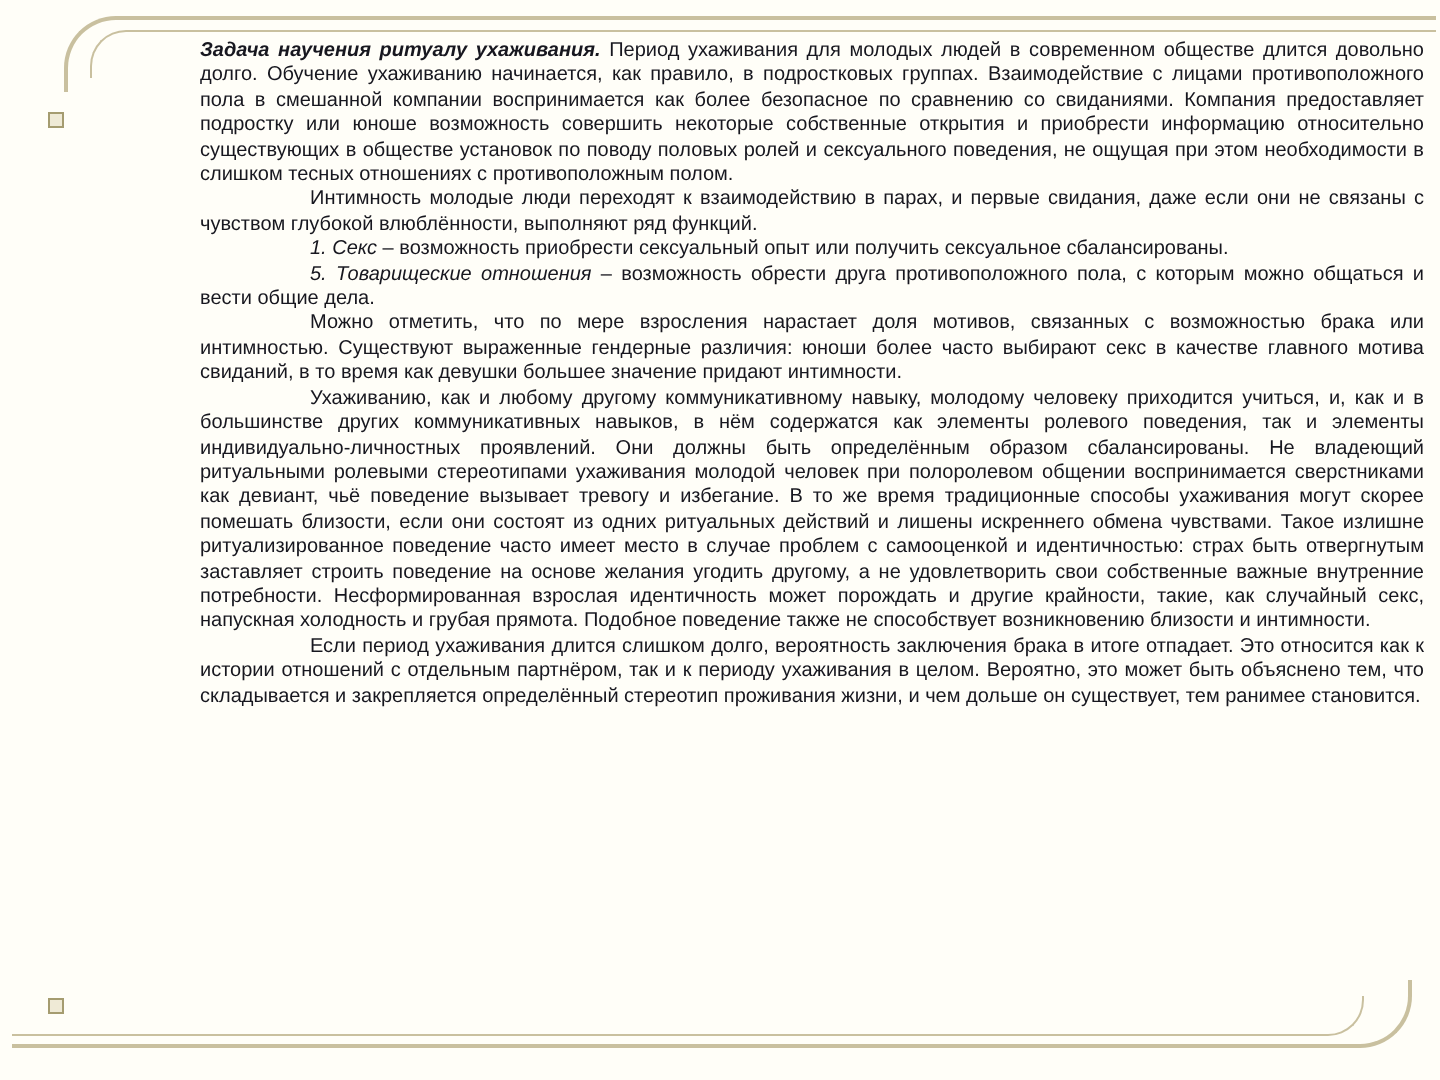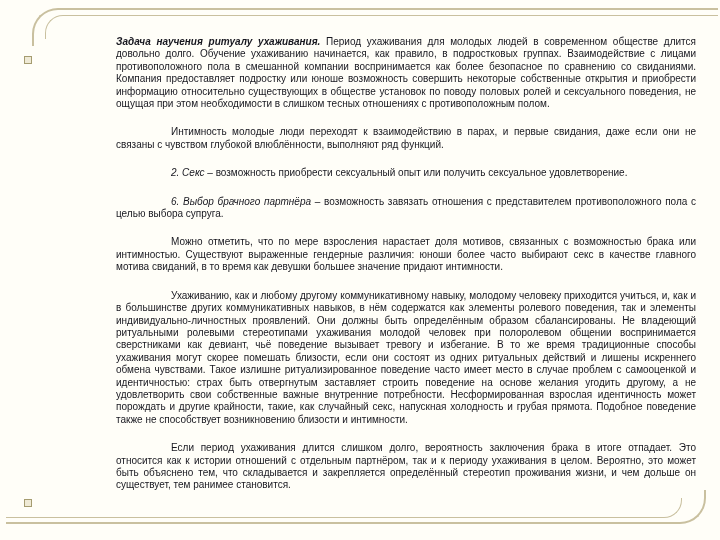--- a/index.html
+++ b/index.html
@@ -53,21 +53,21 @@
   .content {
     position: absolute;
     left: 100px;
     top: 20px;
     width: 612px;
     font-size: 10px;
     line-height: 12.4px;
     text-align: justify;
     color: var(--text-color, #17171f);
   }
-  .content p { margin: 16px; }
+  .content p { margin: 0; }
   .intro { margin-left: 18px; }
   .lead { font-weight: 700; font-style: italic; }
   .ind { text-indent: 55px; }
   .term { font-style: italic; }
 </style>
 </head>
 <body>
 
 <div class="slide">
 
@@ -81,24 +81,24 @@
 
   <div class="content">
 
     <p class="intro"><span class="lead">Задача научения ритуалу ухаживания.</span><span> Период ухаживания для молодых людей в современном обществе длится довольно долго. Обучение ухаживанию начинается, как правило, в подростковых группах. Взаимодействие с лицами противоположного пола в смешанной компании воспринимается как более безопасное по сравнению со свиданиями. Компания предоставляет подростку или юноше возможность совершить некоторые собственные открытия и приобрести информацию относительно существующих в обществе установок по поводу половых ролей и сексуального поведения, не ощущая при этом необходимости в слишком тесных отношениях с противоположным полом.</span></p>
 
     <p class="ind">Интимность молодые люди переходят к взаимодействию в парах, и первые свидания, даже если они не связаны с чувством глубокой влюблённости, выполняют ряд функций.</p>
 
 
 
 
-    <p class="ind"><span class="term">2. Секс</span><span> – возможность приобрести сексуальный опыт или получить сексуальное удовлетворение.</span></p>
+    <p class="ind"><span class="term">1. Секс</span><span> – возможность приобрести сексуальный опыт или получить сексуальное сбалансированы.</span></p>
 
+    <p class="ind"><span class="term">5. Товарищеские отношения</span><span> – возможность обрести друга противоположного пола, с которым можно общаться и вести общие дела.</span></p>
 
-    <p class="ind"><span class="term">6. Выбор брачного партнёра</span><span> – возможность завязать отношения с представителем противоположного пола с целью выбора супруга.</span></p>
 
 
     <p class="ind">Можно отметить, что по мере взросления нарастает доля мотивов, связанных с возможностью брака или интимностью. Существуют выраженные гендерные различия: юноши более часто выбирают секс в качестве главного мотива свиданий, в то время как девушки большее значение придают интимности.</p>
 
     <p class="ind">Ухаживанию, как и любому другому коммуникативному навыку, молодому человеку приходится учиться, и, как и в большинстве других коммуникативных навыков, в нём содержатся как элементы ролевого поведения, так и элементы индивидуально-личностных проявлений. Они должны быть определённым образом сбалансированы. Не владеющий ритуальными ролевыми стереотипами ухаживания молодой человек при полоролевом общении воспринимается сверстниками как девиант, чьё поведение вызывает тревогу и избегание. В то же время традиционные способы ухаживания могут скорее помешать близости, если они состоят из одних ритуальных действий и лишены искреннего обмена чувствами. Такое излишне ритуализированное поведение часто имеет место в случае проблем с самооценкой и идентичностью: страх быть отвергнутым заставляет строить поведение на основе желания угодить другому, а не удовлетворить свои собственные важные внутренние потребности. Несформированная взрослая идентичность может порождать и другие крайности, такие, как случайный секс, напускная холодность и грубая прямота. Подобное поведение также не способствует возникновению близости и интимности.</p>
 
     <p class="ind">Если период ухаживания длится слишком долго, вероятность заключения брака в итоге отпадает. Это относится как к истории отношений с отдельным партнёром, так и к периоду ухаживания в целом. Вероятно, это может быть объяснено тем, что складывается и закрепляется определённый стереотип проживания жизни, и чем дольше он существует, тем ранимее становится.</p>
 
   </div>
 </div>

